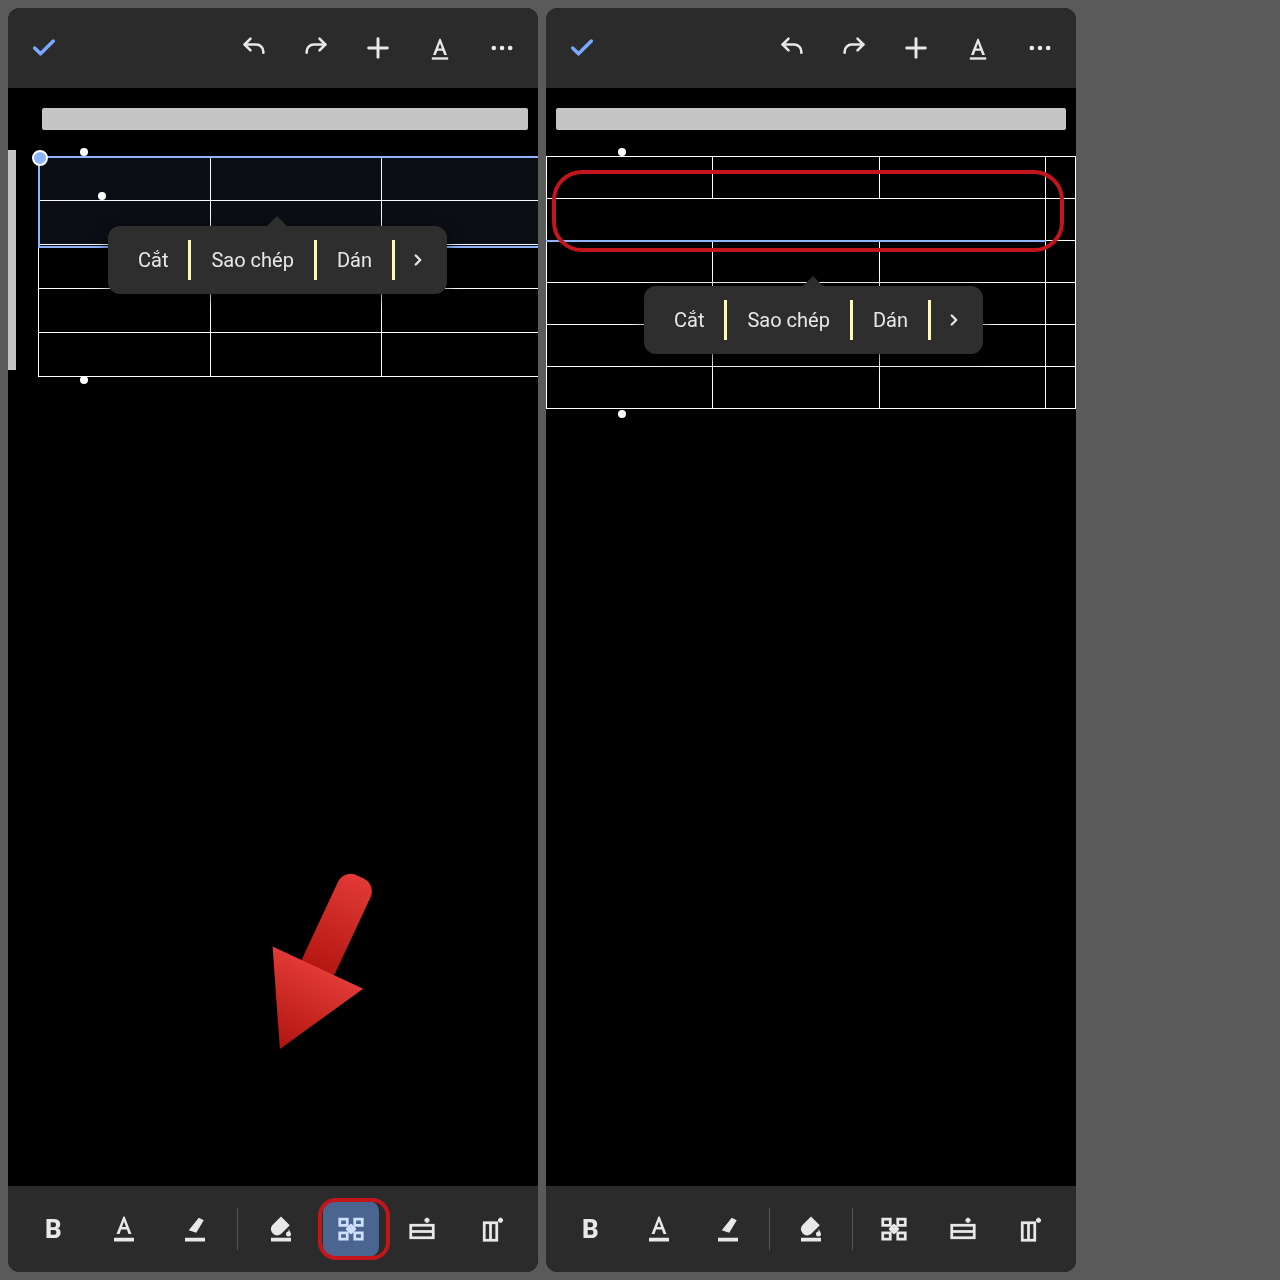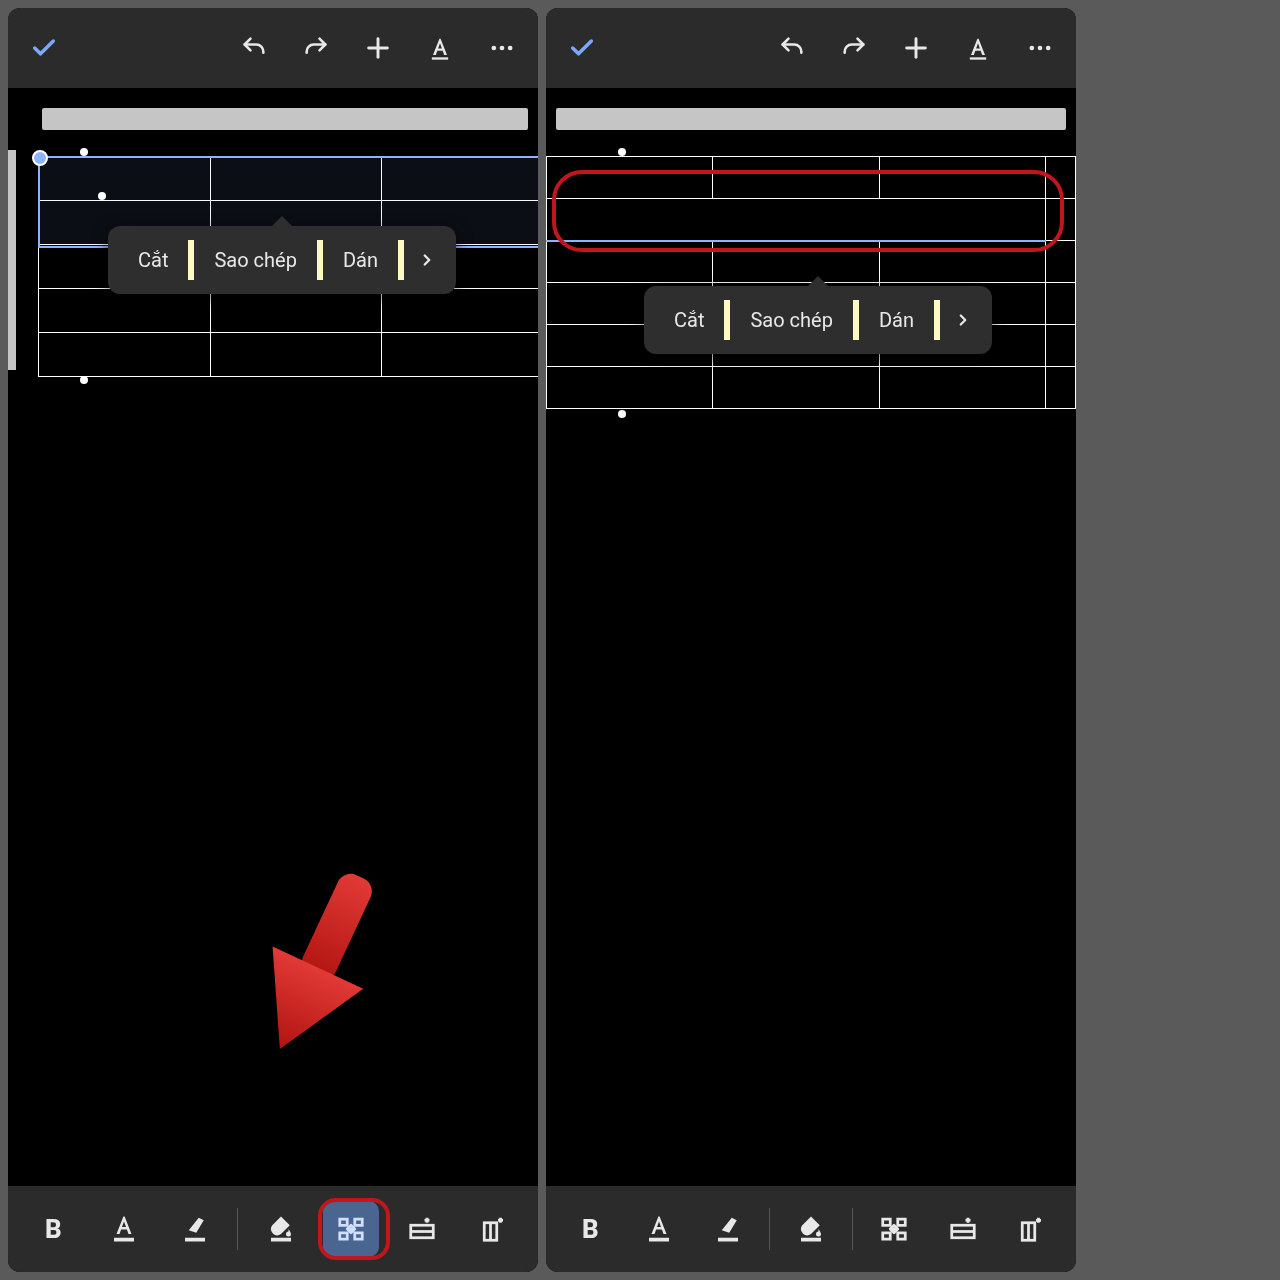--- a/index.html
+++ b/index.html
@@ -118,21 +118,21 @@
     display: flex;
     align-items: center;
     padding: 14px 10px;
     gap: 0;
     box-shadow: 0 4px 16px rgba(0,0,0,.6);
   }
   .ctx .item {
     color: #e8e8e8;
     font-size: 20px;
     padding: 8px 20px;
-    border-right: 6px solid #fef9c3;
+    border-right: 3px solid #fef9c3;
     white-space: nowrap;
     cursor: pointer;
   }
   .ctx .item:last-of-type { border-right: none; }
   .ctx .chev {
     color: #e8e8e8;
     padding: 0 10px 0 14px;
     display: flex;
     cursor: pointer;
   }

